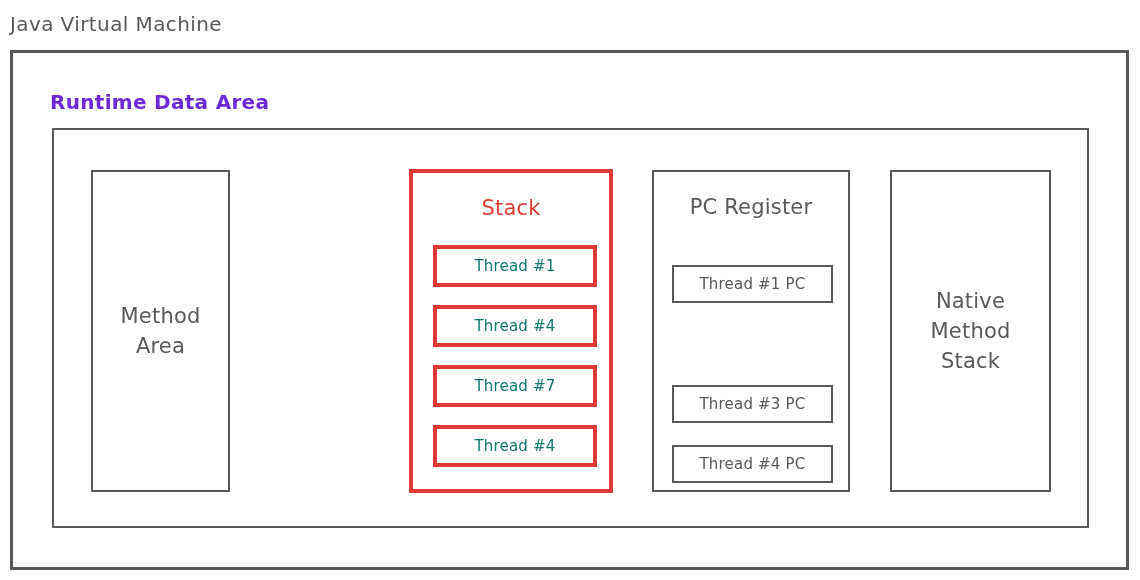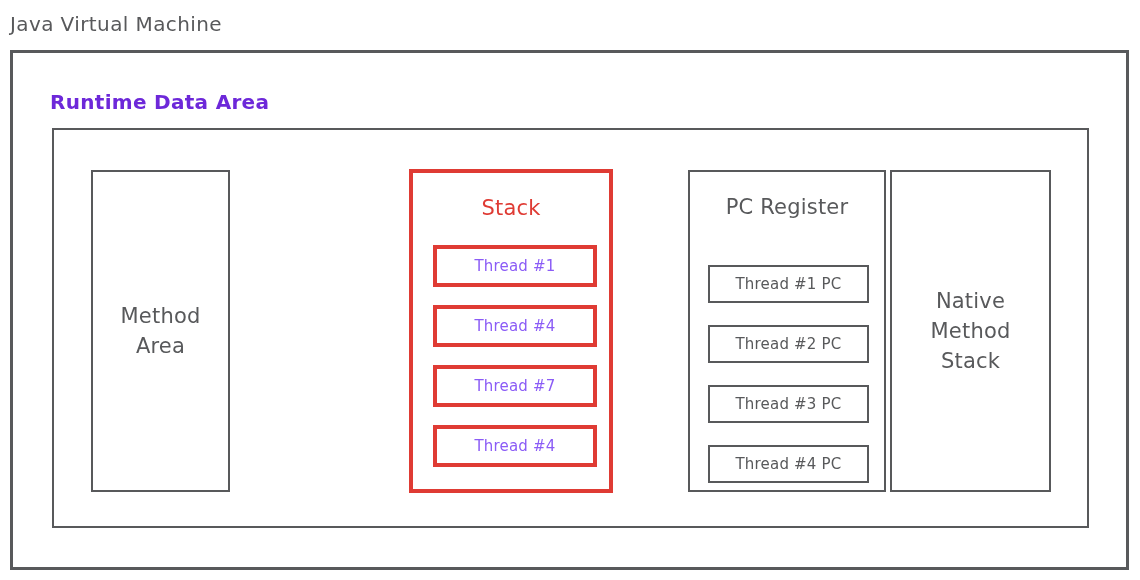--- a/index.html
+++ b/index.html
@@ -115,33 +115,33 @@
     box-sizing: border-box;
     display: flex;
     align-items: center;
     justify-content: center;
     background: #ffffff;
     font-size: 15px;
     letter-spacing: 0.2px;
   }
   .chip.accent {
     border: 4px solid #df3b34;
-    color: #8b5cf6;
+    color: #0f766e;
   }
   .chip.plain {
     border: 2px solid #58595b;
     color: #58595b;
     margin-top: 15px;
   }
 
   
   #region-method-area { left: 91px;  top: 170px; width: 139px; height: 322px; }
   #region-heap        { left: 250px; top: 170px; width: 141px; height: 322px; }
   #region-stack       { left: 409px; top: 169px; width: 204px; height: 324px; }
-  #region-pc-register { left: 688px; top: 170px; width: 198px; height: 322px; }
+  #region-pc-register { left: 652px; top: 170px; width: 198px; height: 322px; }
   #region-native      { left: 890px; top: 170px; width: 161px; height: 322px; }
 
   .stack-chip  { left: 20px; width: 164px; height: 42px; }
   .pc-chip     { left: 18px; width: 161px; height: 38px; }
 </style>
 </head>
 <body>
 
 <div id="canvas">
 
@@ -167,21 +167,20 @@
     <div class="chip accent stack-chip" style="top:72px">Thread #1</div>
     <div class="chip accent stack-chip" style="top:132px">Thread #4</div>
     <div class="chip accent stack-chip" style="top:192px">Thread #7</div>
     <div class="chip accent stack-chip" style="top:252px">Thread #4</div>
   </div>
 
   <div class="region" id="region-pc-register">
     <div class="region-heading">PC Register</div>
 
     <div class="chip plain pc-chip" style="top:78px">Thread #1 PC</div>
-    <div class="chip plain pc-chip" style="top:138px">Thread #2 PC</div>
     <div class="chip plain pc-chip" style="top:198px">Thread #3 PC</div>
     <div class="chip plain pc-chip" style="top:258px">Thread #4 PC</div>
   </div>
 
   <div class="region" id="region-native">
     <div class="region-center-label">
       <div>Native</div>
       <div>Method</div>
       <div>Stack</div>
     </div>

